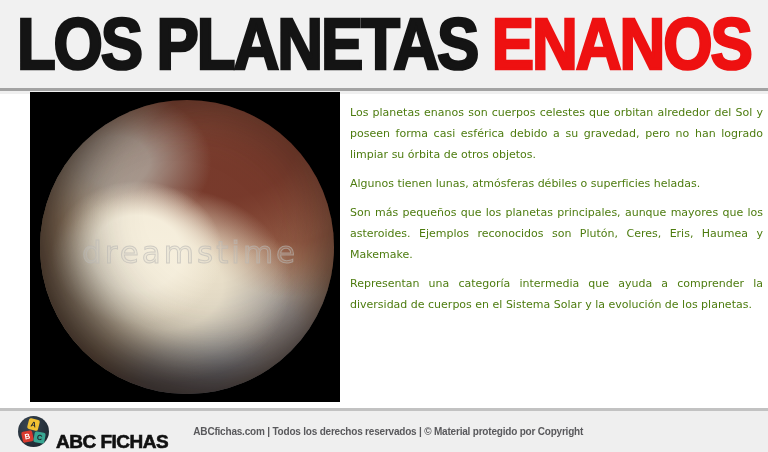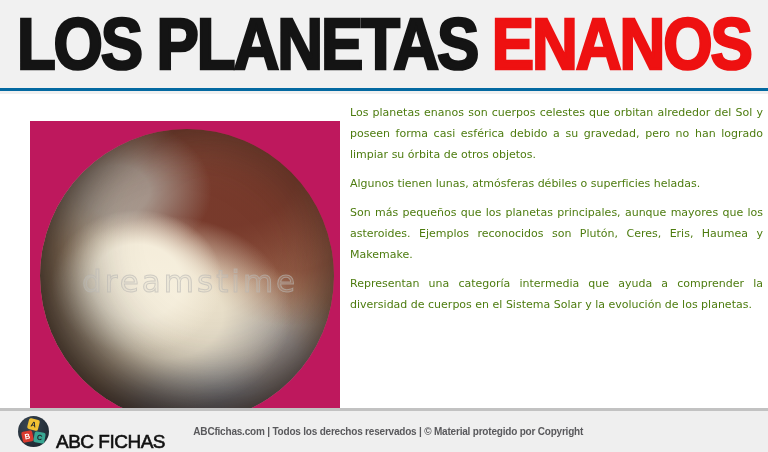--- a/index.html
+++ b/index.html
@@ -4,39 +4,39 @@
 <style>
   * { margin:0; padding:0; box-sizing:border-box; }
   html,body { width:768px; height:452px; overflow:hidden; }
   body { font-family:"DejaVu Sans", sans-serif; background:#f0f0f0; }
 
   .page { position:relative; width:768px; height:452px; background:#f0f0f0; }
 
   
   .header {
     position:absolute; left:0; top:0; width:768px; height:91px;
-    background:#f1f1f1; border-bottom:3px solid #0369a1;
+    background:#f1f1f1; border-bottom:3px solid #a3a3a3;
     display:flex; align-items:center; justify-content:center;
   }
   .title {
     font-family:"Liberation Sans", sans-serif;
     font-weight:700; font-size:61px; letter-spacing:-2px;
     color:#141414; white-space:nowrap;
     transform:scale(1.04,1.18); transform-origin:center;
     -webkit-text-stroke:2.2px currentColor;
   }
   .title .t-black { color:#141414; margin-right:14px; }
   .title .t-red   { color:#ee1111; }
 
   
   .content {
     position:absolute; left:0; top:94px; width:768px; height:314px;
     background:#ffffff;
   }
-  .planet-wrap { position:absolute; left:30px; top:-2px; width:310px; height:310px; background:#be185d;margin-top:29px; }
+  .planet-wrap { position:absolute; left:30px; top:-2px; width:310px; height:310px; background:#000000; }
   .planet {
     position:absolute; left:10px; top:8px; width:294px; height:294px; border-radius:50%;
     background:
       radial-gradient(86px 72px at 33% 52%, rgba(246,239,221,.97) 0 52%, rgba(246,239,221,0) 100%),
       radial-gradient(125px 98px at 43% 63%, rgba(238,229,207,.88) 0 45%, rgba(238,229,207,0) 100%),
       radial-gradient(95px 72px at 26% 21%, rgba(176,169,160,.8) 0 35%, rgba(176,169,160,0) 100%),
       radial-gradient(155px 112px at 62% 15%, rgba(118,56,42,.92) 0 48%, rgba(118,56,42,0) 100%),
       radial-gradient(122px 100px at 87% 33%, rgba(138,78,58,.85) 0 45%, rgba(138,78,58,0) 100%),
       radial-gradient(92px 70px at 56% 33%, rgba(128,68,50,.78) 0 40%, rgba(128,68,50,0) 100%),
       radial-gradient(112px 82px at 73% 79%, rgba(150,163,180,.55) 0 40%, rgba(150,163,180,0) 100%),
@@ -73,21 +73,21 @@
   .chip {
     position:absolute; width:11px; height:11px; border-radius:2px;
     display:flex; align-items:center; justify-content:center;
     font-family:"Liberation Sans", sans-serif; font-weight:700; font-size:7.5px; color:#20262e;
   }
   .chip-a { left:10px; top:3px;  background:#f2c233; transform:rotate(14deg); }
   .chip-b { left:4px;  top:15px; background:#d93a2f; transform:rotate(-12deg); color:#fff; }
   .chip-c { left:16px; top:16px; background:#39a793; transform:rotate(10deg); }
   .logo-text { margin-left:7px; }
   .wordmark {
-    font-family:"Liberation Sans", sans-serif; font-weight:400;
+    font-family:"Liberation Sans", sans-serif; font-weight:700;
     font-size:19px; letter-spacing:-0.5px; color:#111111; line-height:19px;margin-top:28px;
     -webkit-text-stroke:0.6px currentColor;
   }
   .tagline {
     font-family:"Liberation Sans", sans-serif; font-size:6.2px;
     color:#cf4433; margin-top:1px; letter-spacing:.2px;
   }
   .copyright {
     margin-left:16px;
     font-family:"Liberation Sans", sans-serif; font-weight:700;

